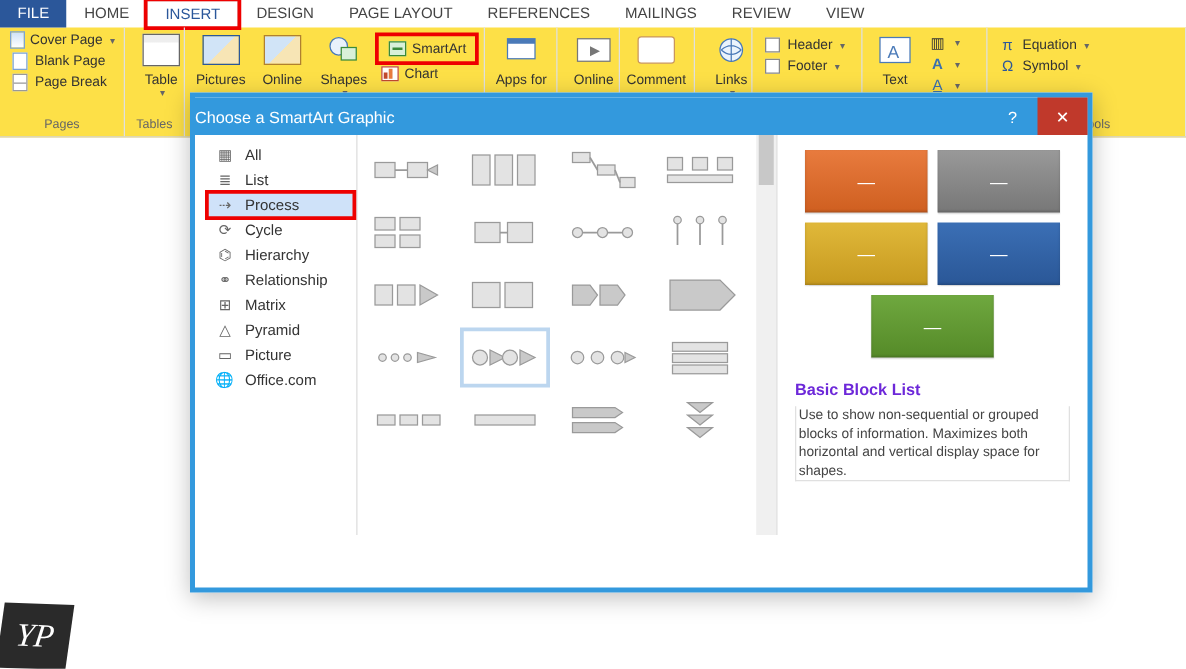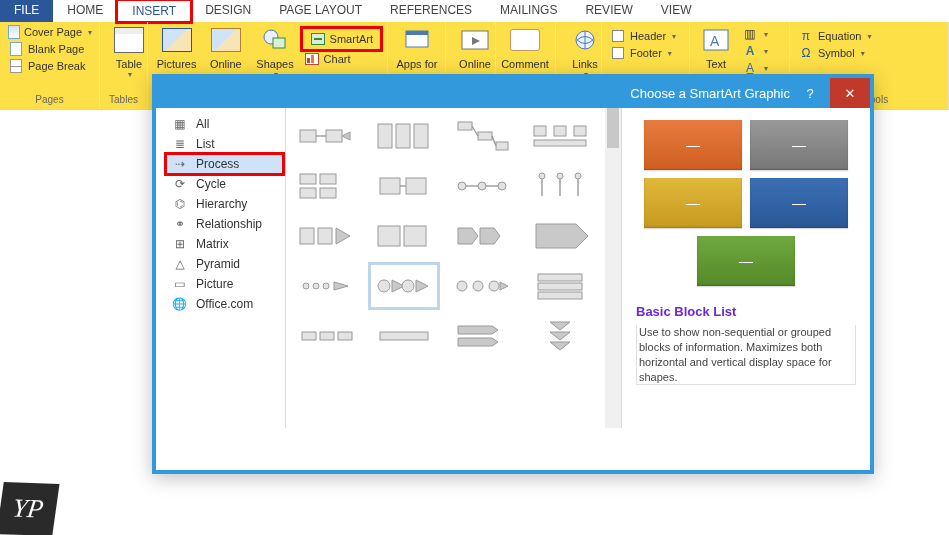--- a/index.html
+++ b/index.html
@@ -38,21 +38,21 @@
     .i-smart:after{content:"";position:absolute;left:2px;top:4px;width:8px;height:0;border-top:2px solid #3a8a3a;}
     .i-comment{width:30px;height:22px;border:1px solid #c9965e;border-radius:3px;background:#fff;}
     .i-link{width:30px;height:22px;}
     .i-hf { width:12px;height:12px;border:1px solid #888;background:#fff;}
 
     .dd { font-size: 8px; color: #666; margin-left: 2px; }
 
     
     .modal { position: absolute; left: 152px; top: 74px; width: 722px; height: 400px; border: 4px solid #3399dd; background: #fff; box-shadow: 0 4px 18px rgba(0,0,0,0.25); }
     .titlebar { height: 30px; background: #3399dd; display: flex; align-items: center; position: relative; }
-    .titlebar-title { flex:1; text-align:right; color:#fff; font-size:13px;}
+    .titlebar-title { flex:1; text-align:left; color:#fff; font-size:13px;}
     .tb-btn { width: 40px; height: 30px; display:flex;align-items:center;justify-content:center; font-size:13px;}
     .tb-help { color:#fff;}
     .tb-close { background:#c0392b; color:#fff;}
 
     .dialog-body { display:flex; height: 320px; }
     .cats { width: 130px; border-right: 1px solid #ddd; padding: 6px 2px 6px 10px;}
     .cat { display:flex;align-items:center;gap:8px;font-size:12px;color:#333;padding:3px 6px;white-space:nowrap;}
     .cat-sel { background:#cfe2f9;}
     .cat-icon { width:16px;height:14px;display:flex;align-items:center;justify-content:center;font-size:12px;color:#666;}
 

